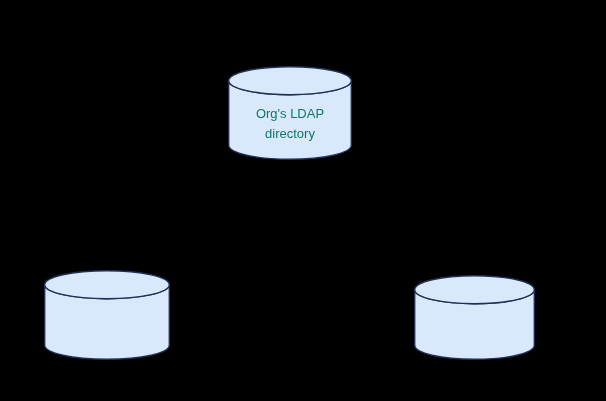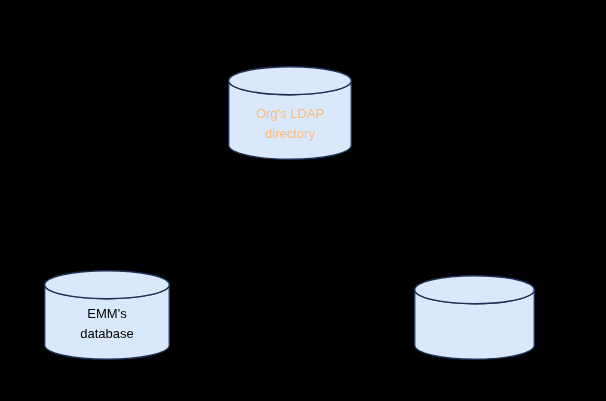--- a/index.html
+++ b/index.html
@@ -40,30 +40,28 @@
 </style>
 </head>
 <body>
 
 <div id="canvas" style="width: 606px; height: 401px; background: rgb(0, 0, 0);">
     <div class="cylinder" style="left: 228px; top: 66px; width: 124px; height: 94px;">
       <svg width="124" height="94" viewBox="0 0 124 94">
         <path d="M 0.7 14.7 L 0.7 79.3 A 61.3 14 0 0 0 123.3 79.3 L 123.3 14.7 A 61.3 14 0 0 1 0.7 14.7 Z" fill="#dae8fc" stroke="#1f3055" stroke-width="1.4" stroke-linejoin="round"></path>
         <ellipse cx="62" cy="14.7" rx="61.3" ry="14" fill="#dae8fc" stroke="#1f3055" stroke-width="1.4"></ellipse>
       </svg>
-      <div class="cyl-label" style="top: 38px; color: #fdba74;">Org's LDAP
+      <div class="cyl-label" style="top: 38px; color: #0f766e;">Org's LDAP
 directory</div>
     </div>
     <div class="cylinder" style="left: 44px; top: 270px; width: 126px; height: 90px;">
       <svg width="126" height="90" viewBox="0 0 126 90">
         <path d="M 0.7 14.7 L 0.7 75.3 A 62.3 14 0 0 0 125.3 75.3 L 125.3 14.7 A 62.3 14 0 0 1 0.7 14.7 Z" fill="#dae8fc" stroke="#1f3055" stroke-width="1.4" stroke-linejoin="round"></path>
         <ellipse cx="63" cy="14.7" rx="62.3" ry="14" fill="#dae8fc" stroke="#1f3055" stroke-width="1.4"></ellipse>
       </svg>
-      <div class="cyl-label" style="top: 34px; color: rgb(0, 0, 0);">EMM's
-database</div>
     </div>
     <div class="cylinder" style="left: 414px; top: 275px; width: 121px; height: 85px;">
       <svg width="121" height="85" viewBox="0 0 121 85">
         <path d="M 0.7 14.7 L 0.7 70.3 A 59.8 14 0 0 0 120.3 70.3 L 120.3 14.7 A 59.8 14 0 0 1 0.7 14.7 Z" fill="#dae8fc" stroke="#1f3055" stroke-width="1.4" stroke-linejoin="round"></path>
         <ellipse cx="60.5" cy="14.7" rx="59.8" ry="14" fill="#dae8fc" stroke="#1f3055" stroke-width="1.4"></ellipse>
       </svg>
     </div>
   </div>
 
 </body></html>

